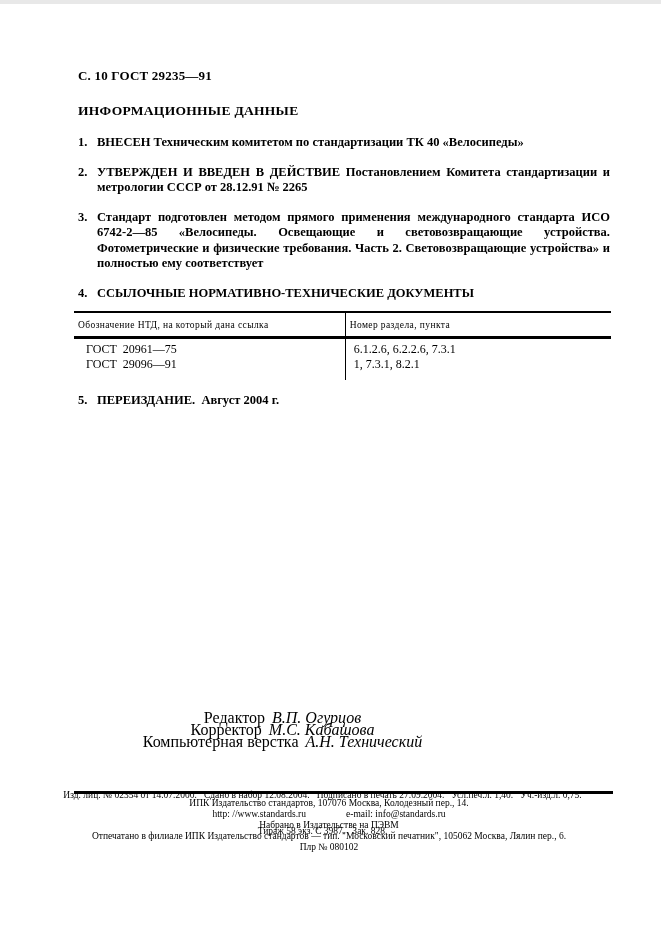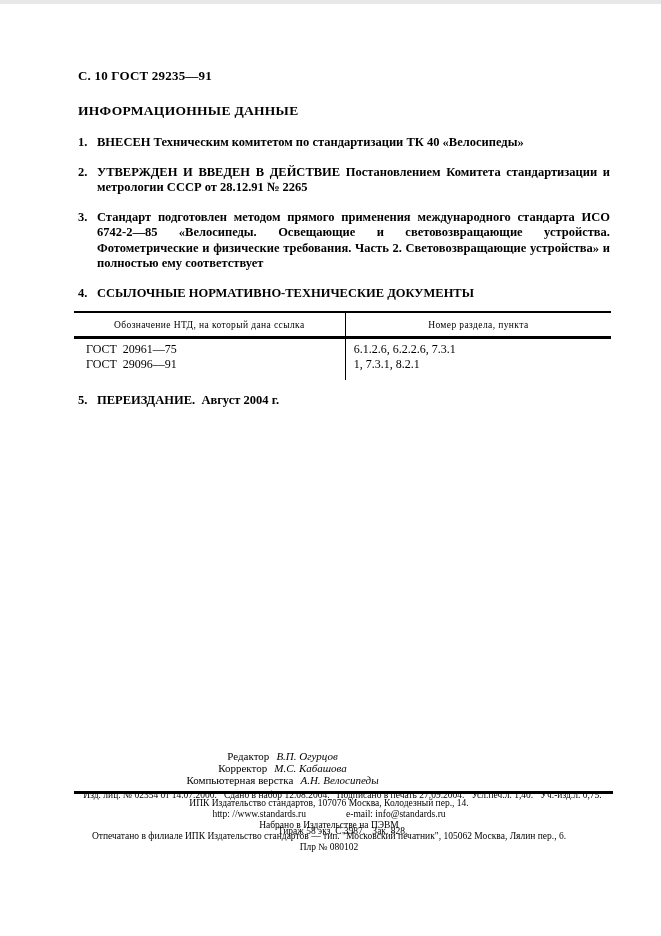--- a/index.html
+++ b/index.html
@@ -26,39 +26,39 @@
   .item .text { flex:1; text-align:justify; }
   .item .text.single { text-align:left; white-space:pre-wrap; }
   .item-1 { margin-top:16px; }
   .item-5 { margin-top:13px; }
 
   table.ntd {
     width:537px; margin-left:-4px; margin-top:10px;
     border-collapse:collapse; border-top:2px solid #000;
   }
   table.ntd thead td {
-    font-size:9.5px; font-weight:normal; text-align:center;
+    font-size:9.5px; font-weight:normal; 
     padding:7px 4px 6px 4px; border-bottom:3px solid #000;
     letter-spacing:0.4px;
   }
   table.ntd td.divider { border-right:1px solid #000; }
   table.ntd tbody td {
     font-size:12px; line-height:13.5px; white-space:pre-wrap;
     padding:1px 4px 0 12px; vertical-align:top;
   }
   table.ntd tbody tr.first td { padding-top:4px; }
   table.ntd tbody tr.last td { padding-bottom:9px; }
   table.ntd tbody td.col2 { padding-left:8px; }
 
-  .credits { position:absolute; top:747px; left:0; width:565px; font-size:11px; line-height:11.8px; }
+  .credits { position:absolute; top:708px; left:0; width:565px; font-size:16px; line-height:11.8px; }
   .credit-line { display:flex; justify-content:center; gap:7px; }
   .credit-name { font-style:italic; }
 
   .imprint {
-    position:absolute; top:761px; left:52px; width:581px;
+    position:absolute; top:761px; left:32px; width:581px;
     text-align:center; font-size:9.5px; line-height:12px; white-space:pre-wrap;
   }
 
   .rule { position:absolute; top:787px; left:74px; width:539px; border-top:3.5px solid #000; }
 
   .publisher { position:absolute; top:794px; left:0; width:658px; text-align:center; font-size:9.5px; line-height:11px; }
   .pub-contact { display:flex; justify-content:center; gap:40px; }
 </style>
 </head>
 <body>
@@ -120,21 +120,21 @@
     <div class="credit-line">
       <span>Редактор</span>
       <span class="credit-name">В.П. Огурцов</span>
     </div>
     <div class="credit-line">
       <span>Корректор</span>
       <span class="credit-name">М.С. Кабашова</span>
     </div>
     <div class="credit-line">
       <span>Компьютерная верстка</span>
-      <span class="credit-name">А.Н. Велосипеды</span>
+      <span class="credit-name">А.Н. Технический</span>
     </div>
   </div>
 
   <div class="imprint">
     <div>Изд. лиц. № 02354 от 14.07.2000.   Сдано в набор 12.08.2004.   Подписано в печать 27.09.2004.   Усл.печ.л. 1,40.   Уч.-изд.л. 0,75.</div>
     <div>Тираж 58 экз. С 3987.   Зак. 828.</div>
   </div>
 
   <div class="rule"></div>
 

